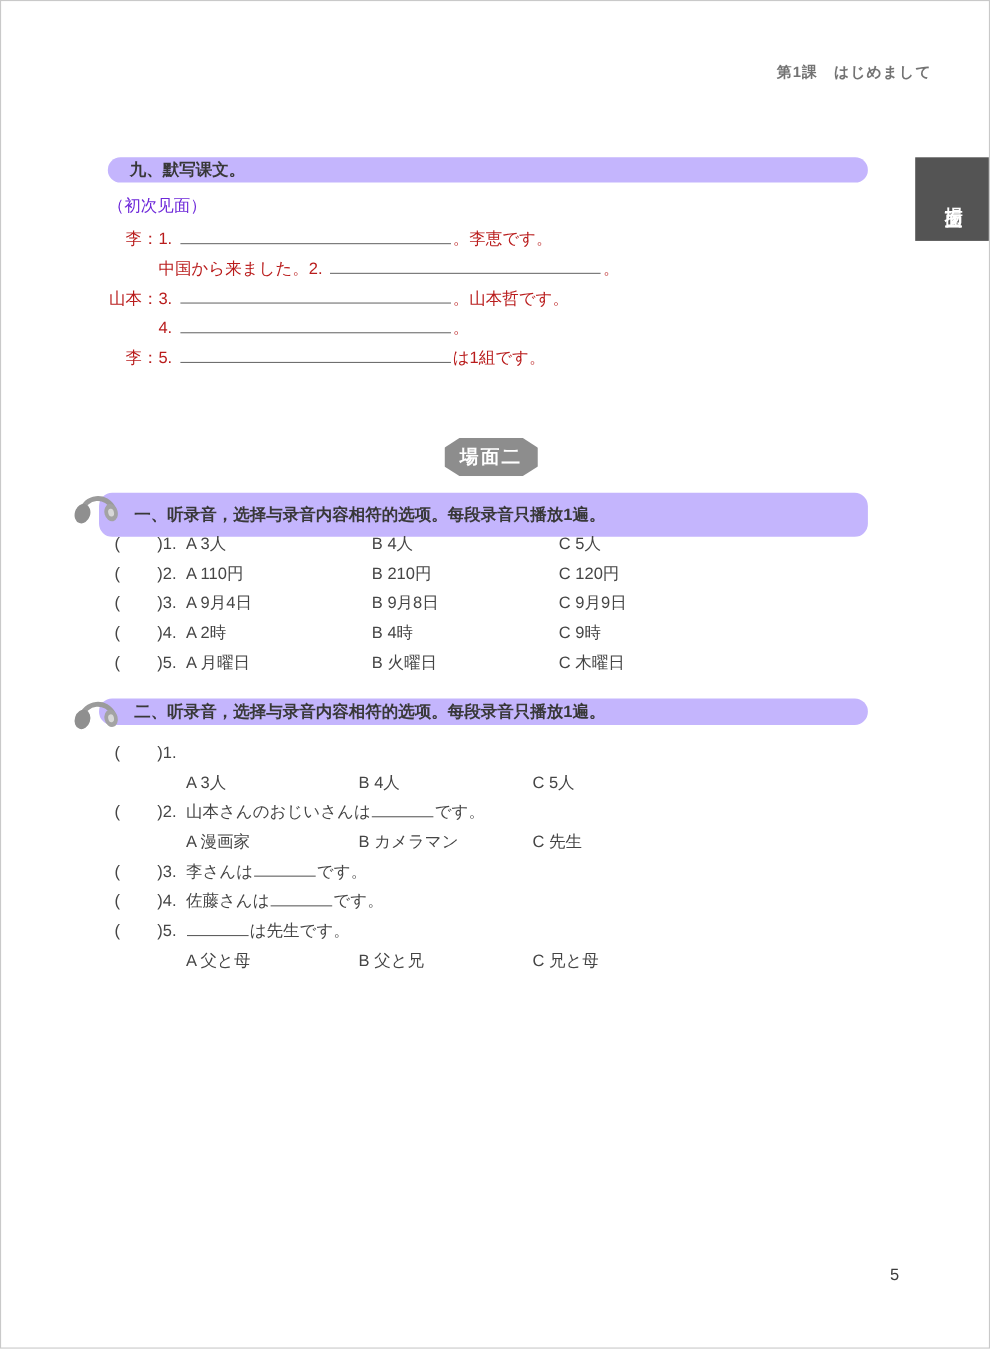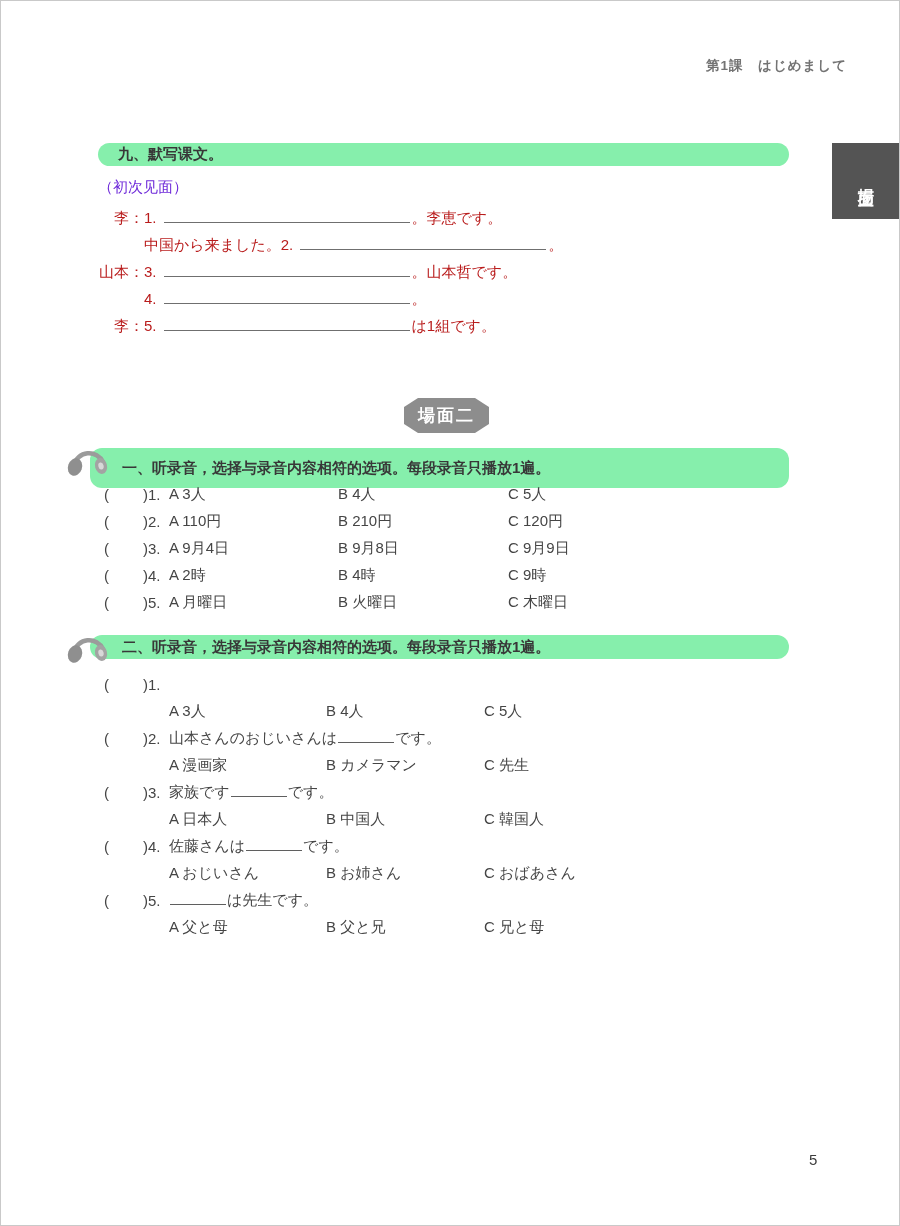--- a/index.html
+++ b/index.html
@@ -9,21 +9,21 @@
     color:#3d3d3d;box-sizing:border-box;
     border:1px solid #c9c9c9;
     overflow:hidden;
   }
   .hdr-right{
     position:absolute;top:56px;right:52px;
     font-size:13.5px;font-weight:bold;color:#737373;letter-spacing:1px;
   }
   
   .bar{
-    position:absolute;background:#86efac;border-radius:12px;
+    position:absolute;background:#c4b5fd;border-radius:12px;
     font-weight:bold;font-size:15px;color:#383838;
     display:flex;align-items:center;
   }
   .bar9{left:97px;top:142px;width:691px;height:23px;padding-left:20px;box-sizing:border-box;}
   .bar1{left:89px;top:447px;width:699px;height:40px;padding-left:32px;box-sizing:border-box;}
   .bar2{left:89px;top:634px;width:699px;height:24px;padding-left:32px;box-sizing:border-box;}
   .phones{position:absolute;width:46px;height:46px;z-index:2;}
   .phones1{left:64px;top:434px;}
   .phones2{left:64px;top:621px;}
   
@@ -202,39 +202,29 @@
     <span class="c-a2">A 漫画家</span>
     <span class="c-b2">B カメラマン</span>
     <span class="c-c2">C 先生</span>
   </div>
   <div class="row">
     <span class="cell-paren">
         <span>(</span>
         <span>)</span>
       </span>
     <span class="cell-num">3.</span>
-    <span><span>家族です</span><span class="q-blank"></span><span>です。</span></span>
-  </div>
-  <div class="row opt2">
-    <span class="c-a2">A 日本人</span>
-    <span class="c-b2">B 中国人</span>
-    <span class="c-c2">C 韓国人</span>
+    <span><span>李さんは</span><span class="q-blank"></span><span>です。</span></span>
   </div>
   <div class="row">
     <span class="cell-paren">
         <span>(</span>
         <span>)</span>
       </span>
     <span class="cell-num">4.</span>
     <span><span>佐藤さんは</span><span class="q-blank"></span><span>です。</span></span>
-  </div>
-  <div class="row opt2">
-    <span class="c-a2">A おじいさん</span>
-    <span class="c-b2">B お姉さん</span>
-    <span class="c-c2">C おばあさん</span>
   </div>
   <div class="row">
     <span class="cell-paren">
         <span>(</span>
         <span>)</span>
       </span>
     <span class="cell-num">5.</span>
     <span><span></span><span class="q-blank"></span><span>は先生です。</span></span>
   </div>
   <div class="row opt2">

